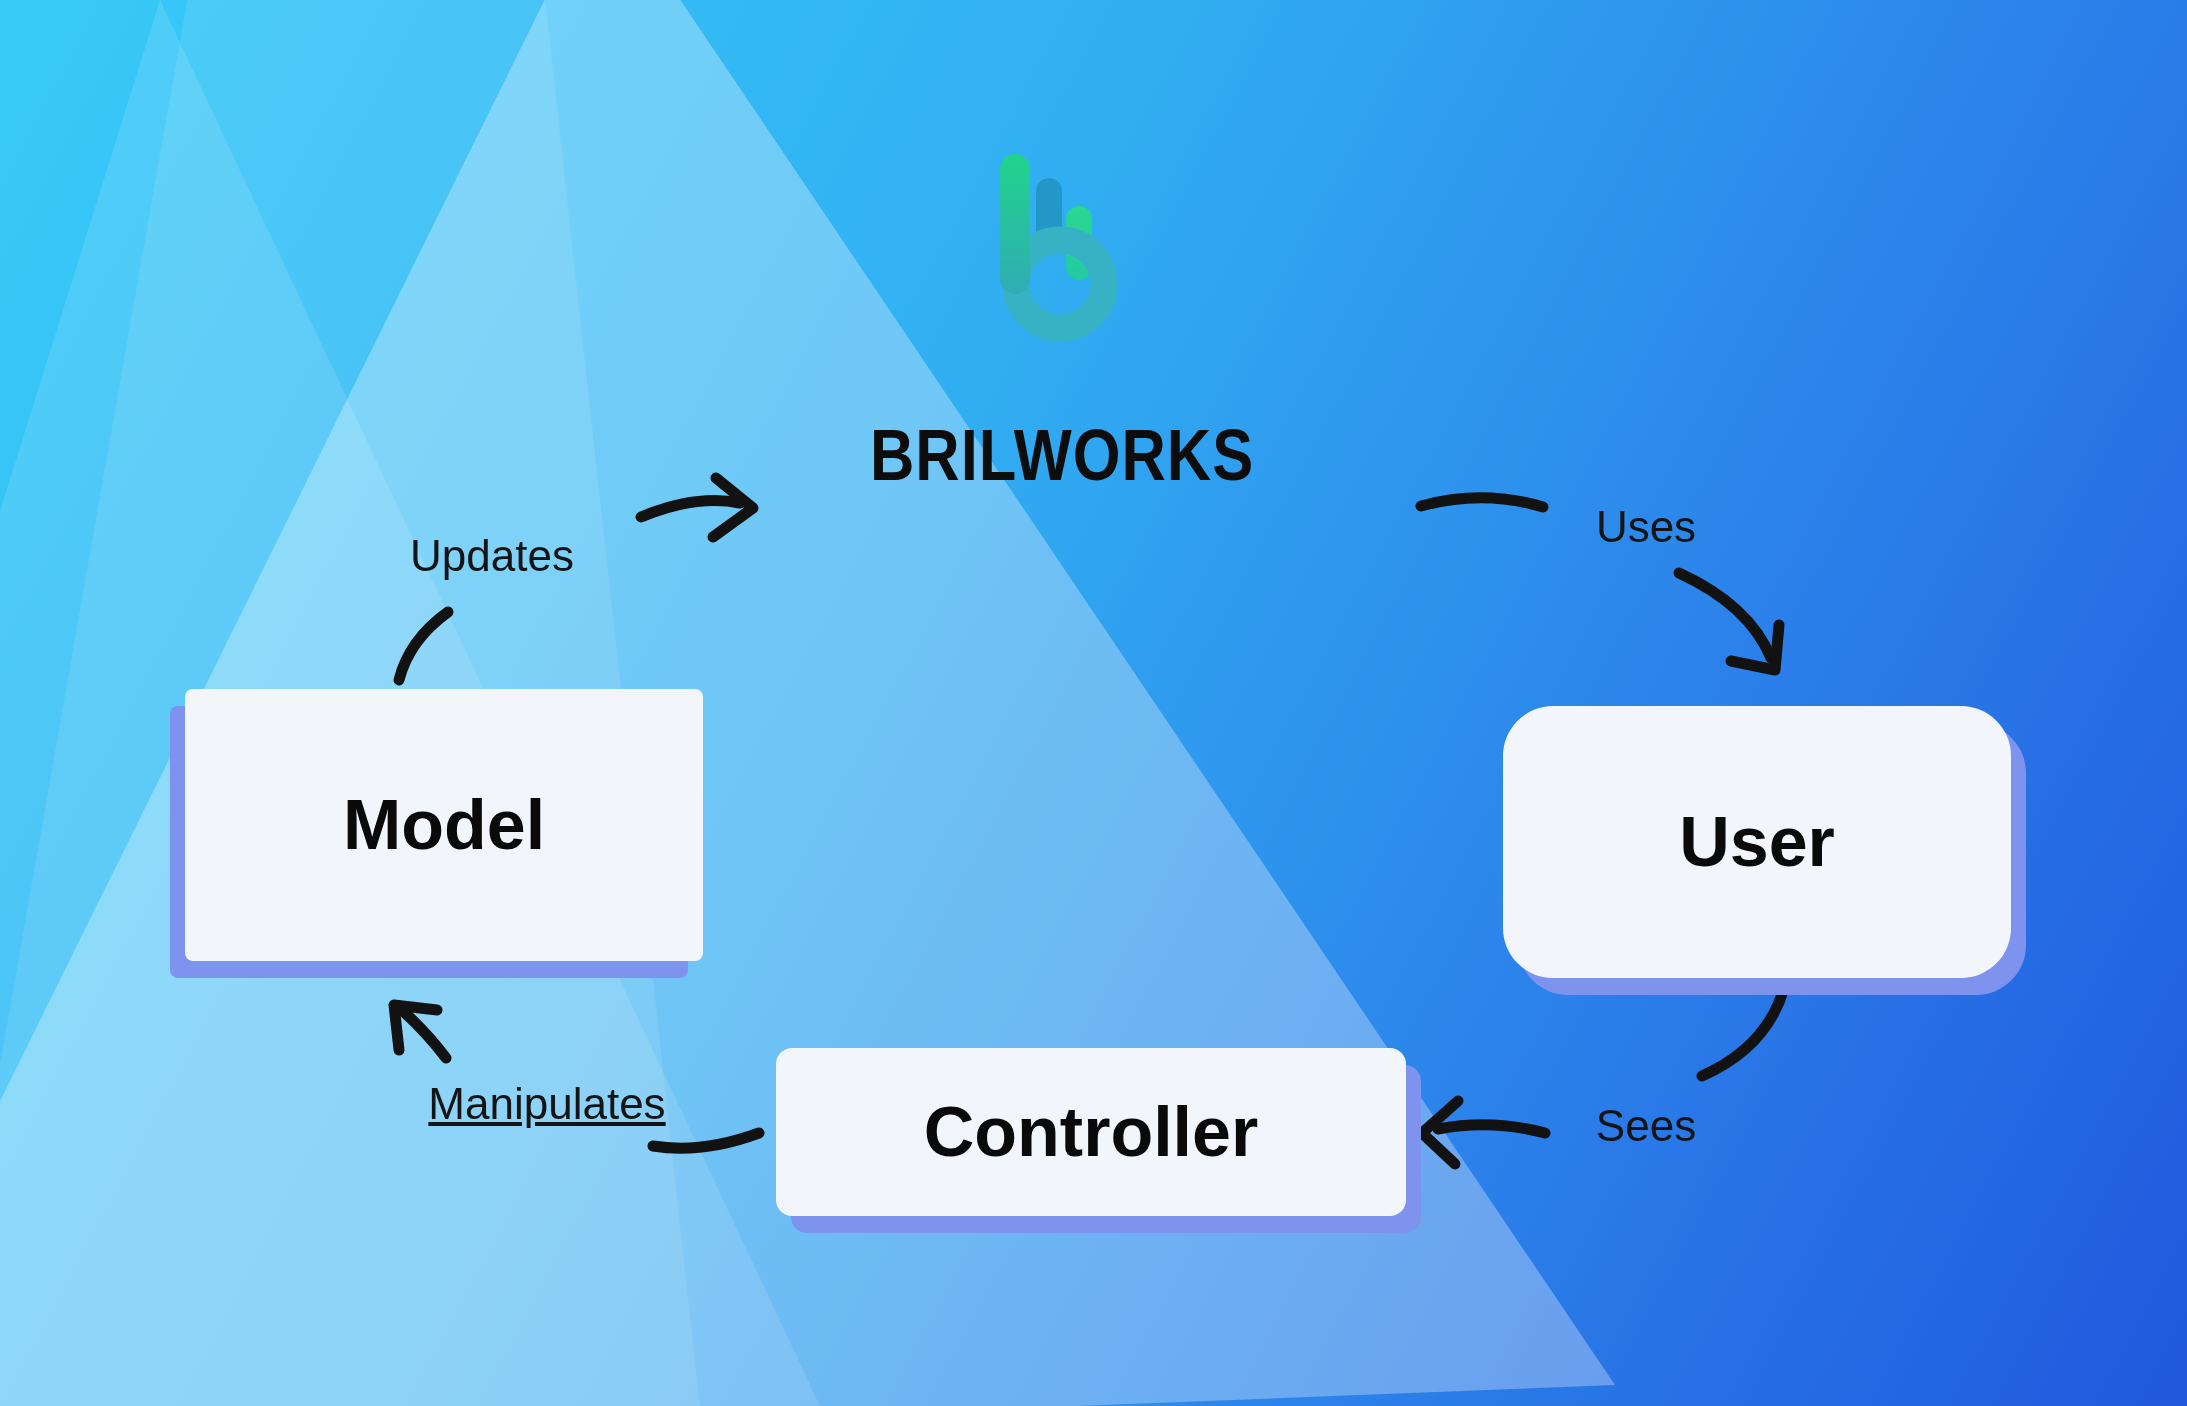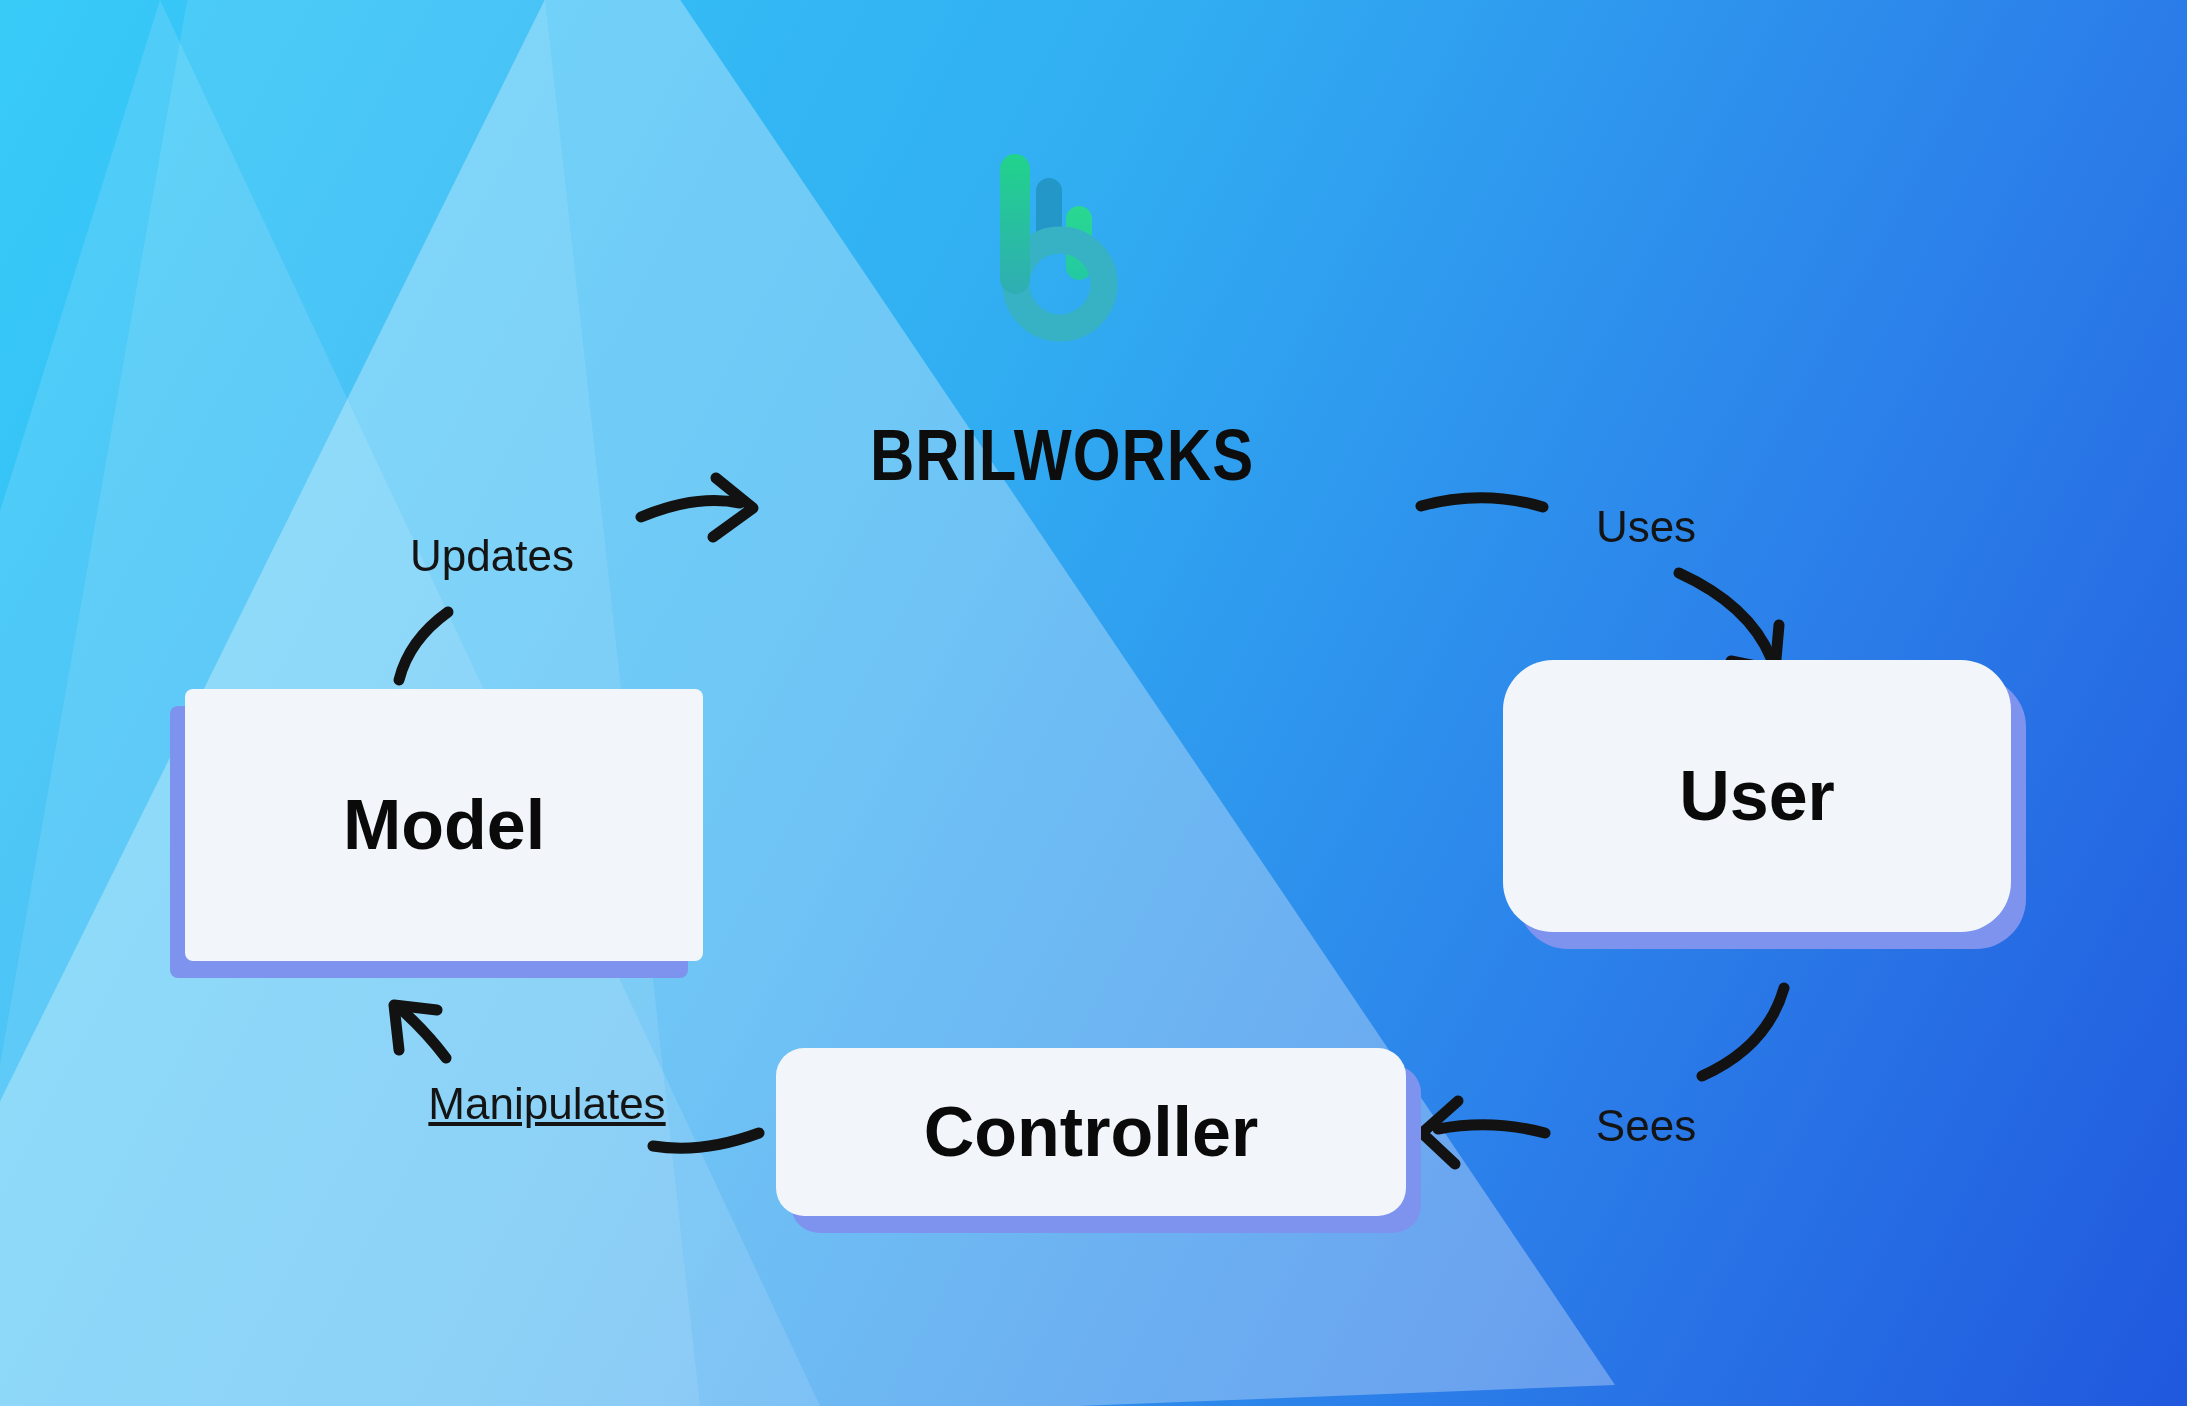--- a/index.html
+++ b/index.html
@@ -24,22 +24,22 @@
     font-size:64px;font-weight:700;letter-spacing:1px;color:#0d0d0d;
     transform:scale(0.96,1.12);transform-origin:left center;
   }
 
   .node{
     position:absolute;display:flex;align-items:center;justify-content:center;
     background:#f2f6fb;color:#0a0a0a;font-weight:700;font-size:70px;
   }
   .node-view      {left:776px; top:421px;  width:632px;height:168px;border-radius:42px;box-shadow:15px 17px 0 #7e93ee;}
   .node-model     {left:185px; top:689px;  width:518px;height:272px;border-radius:8px;box-shadow:-15px 17px 0 #7e93ee;}
-  .node-user      {left:1503px;top:660px;  width:508px;height:272px;border-radius:50px;box-shadow:15px 17px 0 #7e93ee;}
-  .node-controller{left:776px; top:1048px; width:630px;height:168px;border-radius:28px;box-shadow:15px 17px 0 #7e93ee;}
+  .node-user      {left:1503px;top:706px;  width:508px;height:272px;border-radius:50px;box-shadow:15px 17px 0 #7e93ee;}
+  .node-controller{left:776px; top:1048px; width:630px;height:168px;border-radius:16px;box-shadow:15px 17px 0 #7e93ee;}
 
   .edge-label{
     position:absolute;transform:translate(-50%,-50%);
     font-size:44px;font-weight:500;color:#141414;white-space:nowrap;
   }
   .lbl-updates    {left:492px; top:556px;}
   .lbl-sees       {left:1646px;top:527px;}
   .lbl-uses       {left:1646px;top:1126px;}
   .lbl-manipulates{left:547px; top:1104px;text-decoration:underline;}
 

